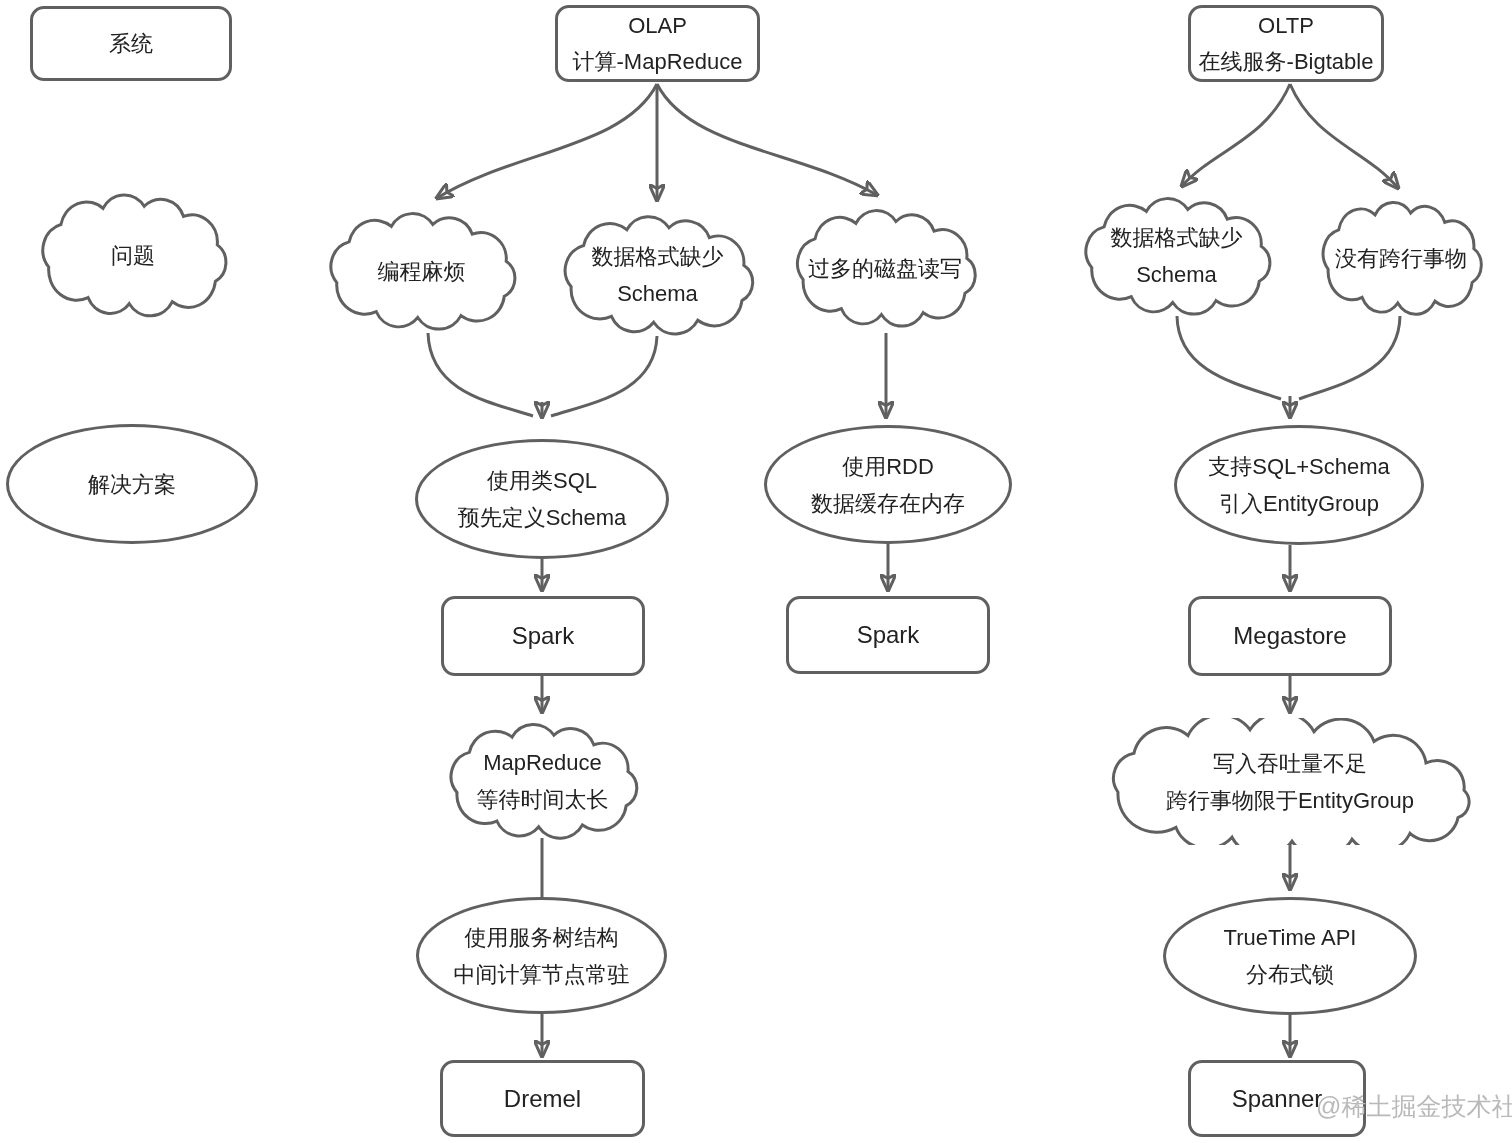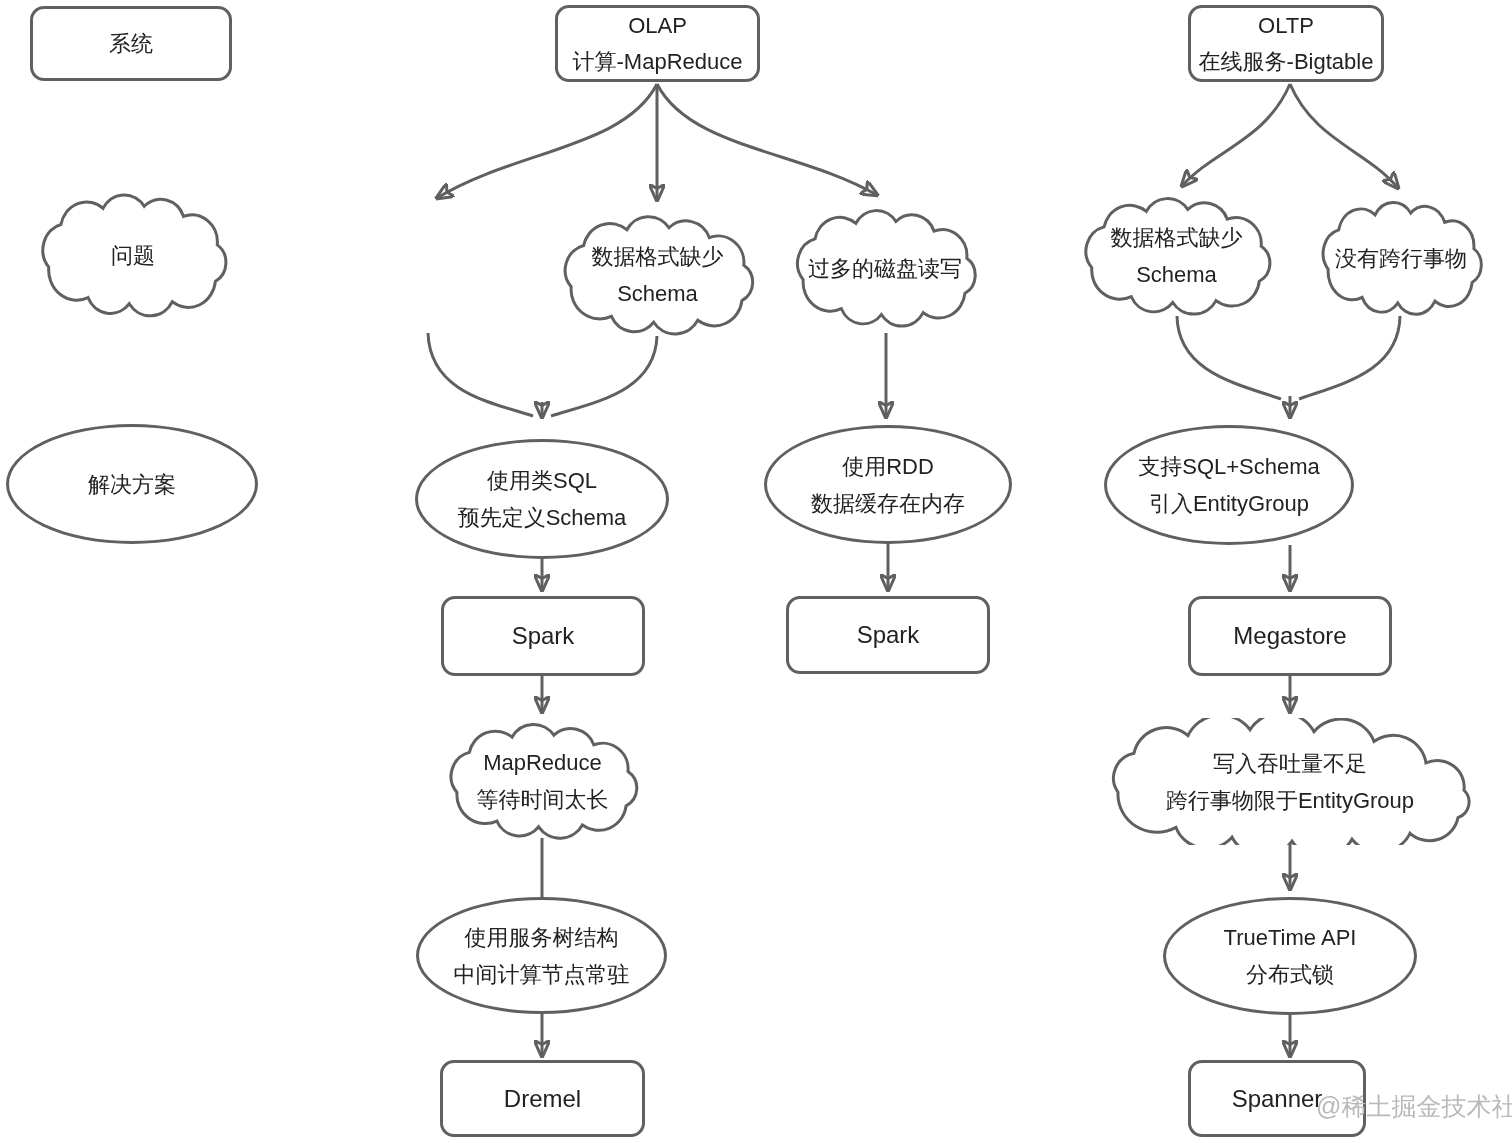--- a/index.html
+++ b/index.html
@@ -80,20 +80,28 @@
 
   <div class="node ellipse-node" style="left:6px;top:424px;width:252px;height:120px">
     <span>解决方案</span>
   </div>
 
   <div class="node rect-node" style="left:555px;top:5px;width:205px;height:77px">
     <span>OLAP</span>
     <span>计算-MapReduce</span>
   </div>
 
+  <div class="node cloud-node" style="left:318px;top:207px;width:207px;height:128px">
+    <svg viewBox="0 0 220 132" preserveAspectRatio="none">
+        <use href="#cloudstd"></use>
+      </svg>
+    <div class="label">
+      <span>编程麻烦</span>
+    </div>
+  </div>
 
   <div class="node cloud-node" style="left:552px;top:210px;width:211px;height:130px">
     <svg viewBox="0 0 220 132" preserveAspectRatio="none">
         <use href="#cloudstd"></use>
       </svg>
     <div class="label">
       <span>数据格式缺少</span>
       <span>Schema</span>
     </div>
   </div>
@@ -161,21 +169,21 @@
 
   <div class="node cloud-node" style="left:1312px;top:196px;width:178px;height:124px">
     <svg viewBox="0 0 220 132" preserveAspectRatio="none">
         <use href="#cloudstd"></use>
       </svg>
     <div class="label">
       <span>没有跨行事物</span>
     </div>
   </div>
 
-  <div class="node ellipse-node" style="left:1104px;top:425px;width:250px;height:120px">
+  <div class="node ellipse-node" style="left:1174px;top:425px;width:250px;height:120px">
     <span>支持SQL+Schema</span>
     <span>引入EntityGroup</span>
   </div>
 
   <div class="node rect-node big-label" style="left:1188px;top:596px;width:204px;height:80px">
     <span>Megastore</span>
   </div>
 
   <div class="node cloud-node" style="left:1100px;top:718px;width:380px;height:127px">
     <svg viewBox="0 0 380 130" preserveAspectRatio="none">

